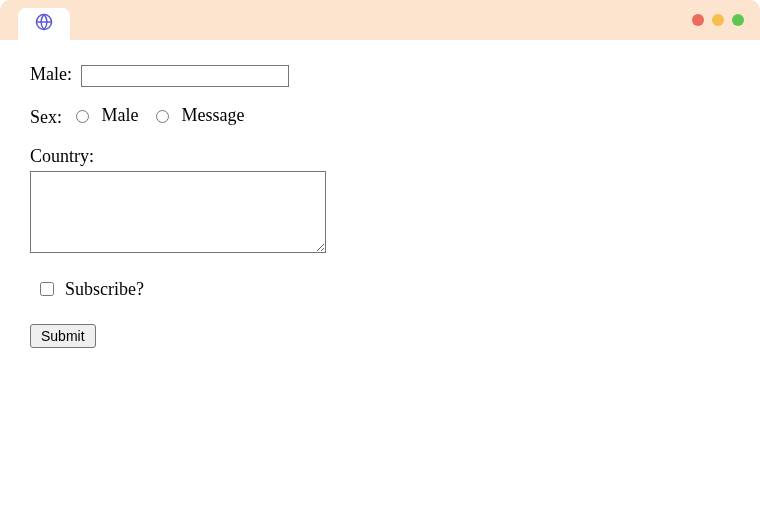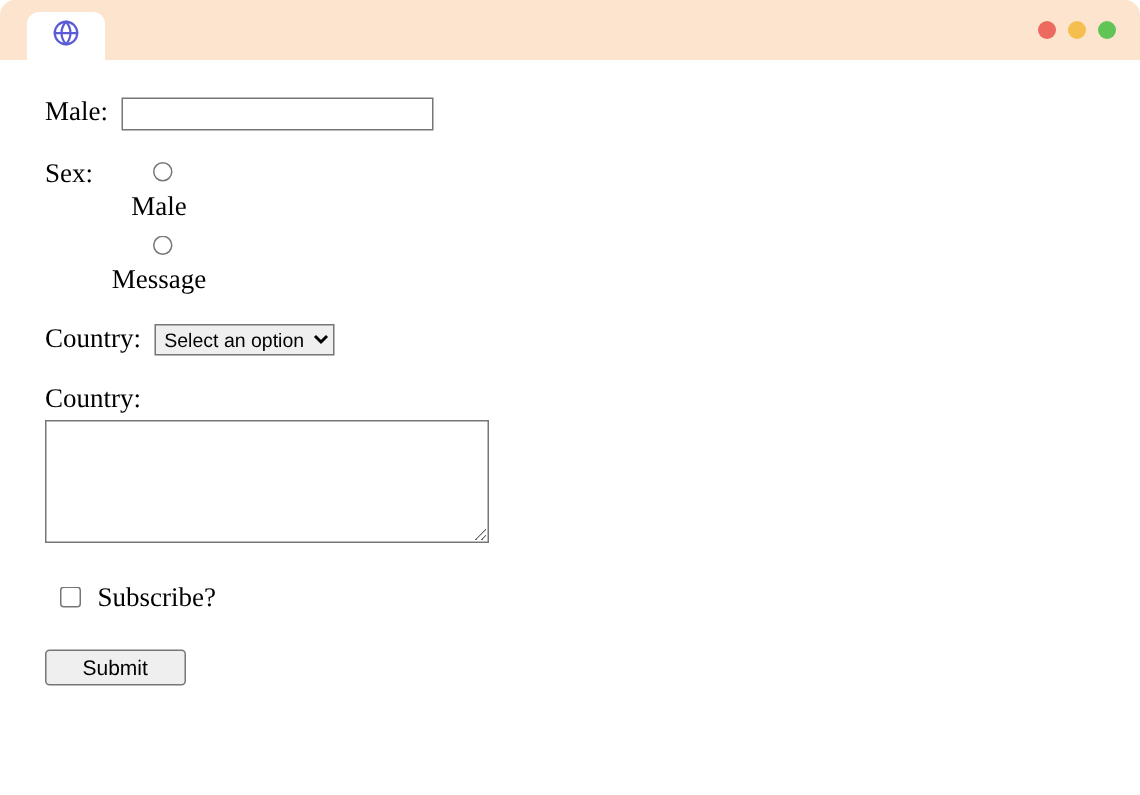--- a/index.html
+++ b/index.html
@@ -71,21 +71,20 @@
       width: 208px;
       height: 22px;
       border: 1px solid #767676;
       background: #fff;
       padding: 1px 4px;
     }
     .radio-group {
       display: inline-flex;
       align-items: center;
       gap: 6px;
-      flex-direction: column;
     }
     .radio-label {
       margin-right: 6px;
       margin-left: 4px;
     }
     select {
       font-family: Arial, sans-serif;
       font-size: 13px;
       border: 1px solid #767676;
       background: #efefef;
@@ -98,34 +97,34 @@
       width: 296px;
       height: 82px;
       border: 1px solid #767676;
       background: #fff;
       margin-top: 4px;
       resize: both;
       padding: 2px 4px;
     }
     .checkbox-row {
       display: flex;
-      align-items: center;
+      align-items: flex-start;
       gap: 8px;
       margin-left: 6px;
       margin-top: 26px;
       margin-bottom: 24px;
     }
     input[type="checkbox"] {
       width: 14px;
       height: 14px;
     }
     button.submit {
       font-family: Arial, sans-serif;
       font-size: 14px;
-      padding: 3px 24px;
+      padding: 3px 10px;
       border: 1px solid #767676;
       border-radius: 3px;
       background: #efefef;
       cursor: pointer;
     }
   </style>
 </head>
 <body>
 
 <div class="title-bar">
@@ -155,26 +154,20 @@
   <div class="row">
     <label class="inline">Sex:</label>
     <span class="radio-group">
       <input type="radio" name="sex" style="">
       <span class="radio-label">Male</span>
       <input type="radio" name="sex" style="">
       <span class="radio-label">Message</span>
     </span>
   </div>
 
-  <div class="row">
-    <label class="inline">Country:</label>
-    <select>
-      <option>Select an option</option>
-    </select>
-  </div>
 
   <div class="row">
     <label>Country:</label>
     <textarea style=""></textarea>
   </div>
 
   <div class="checkbox-row">
     <input type="checkbox" style="">
     <span>Subscribe?</span>
   </div>

